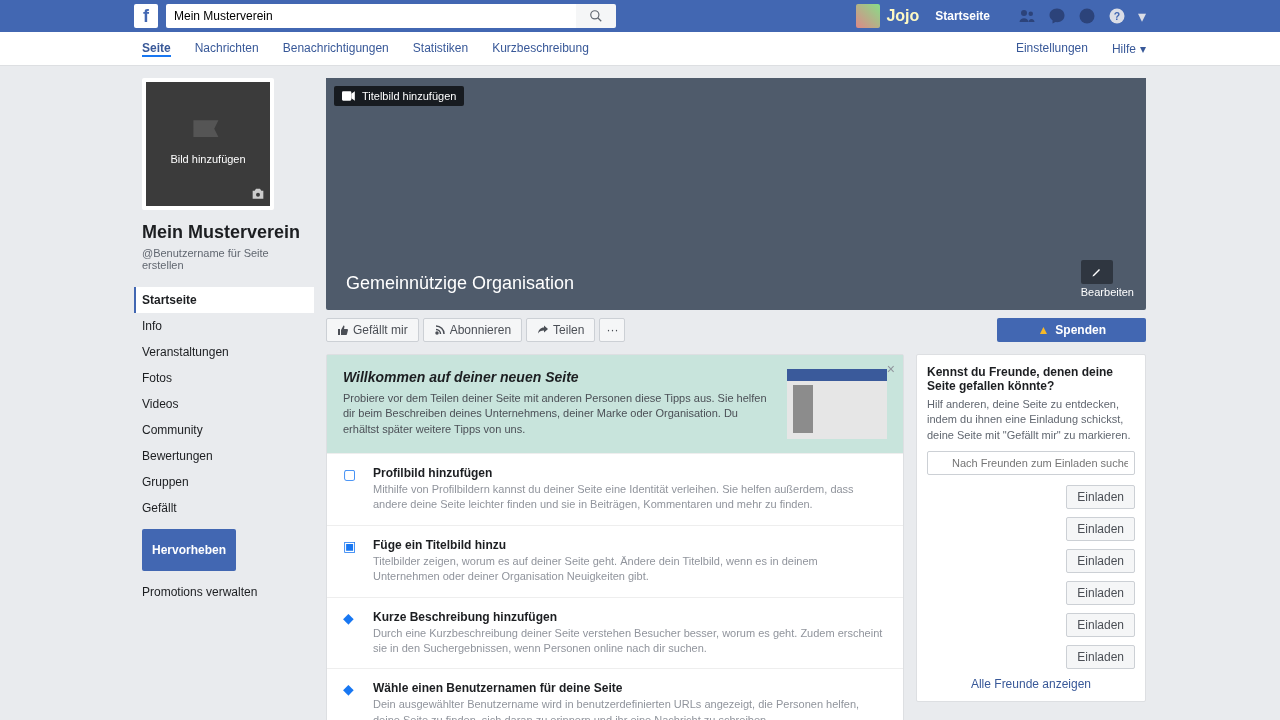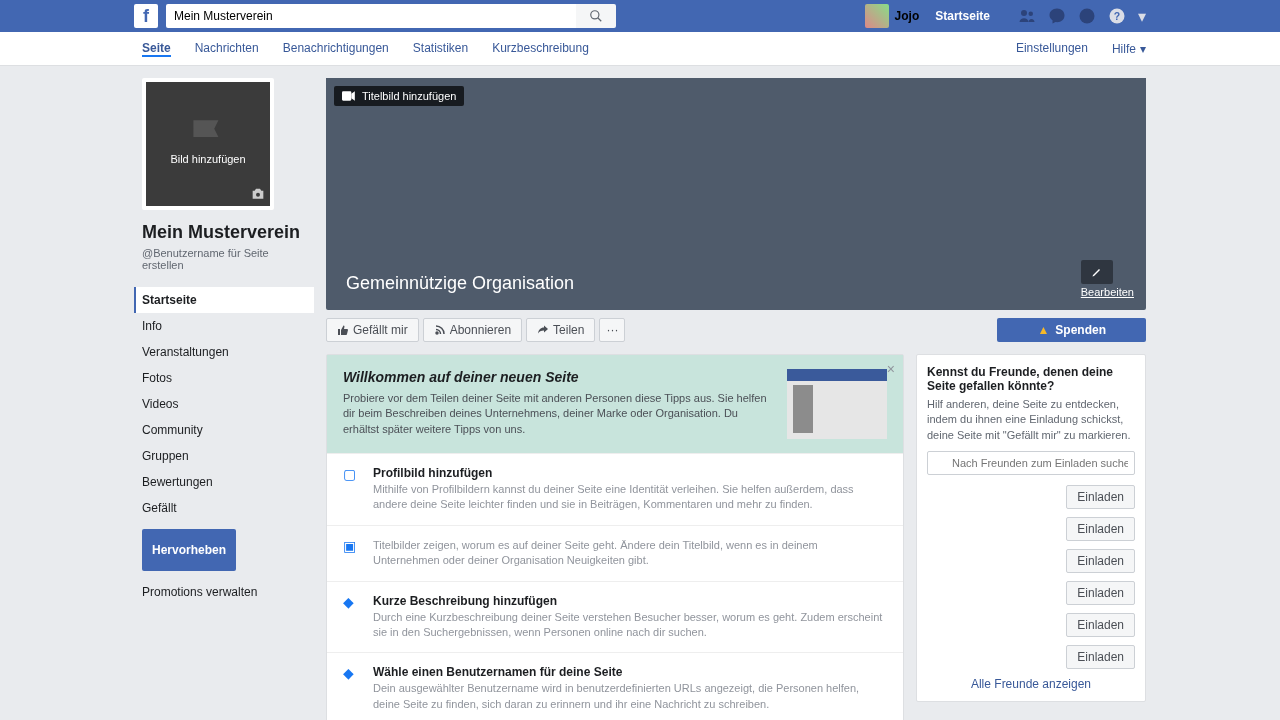--- a/index.html
+++ b/index.html
@@ -4,21 +4,21 @@
 <style>
 * { margin: 0; padding: 0; box-sizing: border-box; font-family: Helvetica, Arial, sans-serif; }
 body { background: #e9ebee; font-size: 12px; color: #1c1e21; }
 .topbar { background: #4267b2; height: 32px; display: flex; align-items: center; padding: 0 12px; }
 .topbar-inner { width: 1012px; margin: 0 auto; display: flex; align-items: center; gap: 8px; }
 .fb-logo { width: 24px; height: 24px; background: #fff; color: #4267b2; font-weight: bold; font-size: 18px; display: flex; align-items: center; justify-content: center; border-radius: 2px; }
 .search-wrap { display: flex; flex: 0 0 450px; }
 .search-input { flex: 1; height: 24px; border: none; padding: 0 8px; font-size: 12px; border-radius: 2px 0 0 2px; }
 .search-btn { width: 40px; height: 24px; background: #f5f6f7; border: none; border-radius: 0 2px 2px 0; display: flex; align-items: center; justify-content: center; color: #606770; }
 .topbar-spacer { flex: 1; }
-.topbar-user { display: flex; align-items: center; gap: 6px; color: #000000; font-size: 12px; font-weight: bold; cursor: pointer; }
+.topbar-user { display: flex; align-items: center; gap: 6px; color: #fef9c3; font-size: 16px; font-weight: bold; cursor: pointer; }
 .avatar-mini { width: 24px; height: 24px; background: linear-gradient(45deg,#d88,#8d8); border-radius: 2px; }
 .topbar-link { color: #fff; font-size: 12px; font-weight: bold; padding: 0 8px; cursor: pointer; }
 .topbar-icons { display: flex; gap: 12px; margin-left: 12px; }
 .topbar-icon { color: #2c437a; font-size: 16px; cursor: pointer; }
 .topbar-icon.light { color: #dadde6; }
 .subnav { background: #fff; border-bottom: 1px solid #dddfe2; }
 .subnav-inner { width: 1012px; margin: 0 auto; display: flex; align-items: center; height: 33px; gap: 24px; padding-left: 8px; }
 .subnav-tab { color: #385898; font-size: 12px; cursor: pointer; height: 16px; display: flex; align-items: center; border-bottom: 2px solid transparent; }
 .subnav-tab.active { font-weight: bold; border-bottom-color: #1877f2; }
 .subnav-spacer { flex: 1; }
@@ -31,21 +31,21 @@
 .page-name { font-size: 18px; font-weight: bold; padding: 4px 8px; color: #1c1e21; }
 .page-username { font-size: 11px; color: #616770; padding: 0 8px 8px; }
 .sidenav { margin-top: 8px; }
 .sidenav-item { padding: 6px 8px; font-size: 12px; color: #1c1e21; cursor: pointer; }
 .sidenav-item.active { background: #fff; font-weight: bold; border-left: 2px solid #4267b2; padding-left: 6px; }
 .promote-btn { background: #4267b2; color: #fff; padding: 14px 10px; border-radius: 2px; font-size: 12px; font-weight: bold; display: inline-block; margin: 8px; cursor: pointer; }
 .centercol { flex: 1; }
 .cover { height: 232px; background: #4f5b6b; position: relative; border-radius: 0 0 2px 2px; overflow: hidden; }
 .cover-add { position: absolute; top: 8px; left: 8px; background: rgba(0,0,0,.7); color: #fff; padding: 4px 8px; font-size: 11px; display: flex; align-items: center; gap: 6px; cursor: pointer; border-radius: 2px; }
 .cover-cat { position: absolute; bottom: 16px; left: 20px; color: #fff; font-size: 18px; font-weight: normal; }
-.cover-edit { position: absolute; bottom: 12px; right: 12px; text-align: left; color: #fff; font-size: 11px; cursor: pointer; text-decoration: underline; }
+.cover-edit { position: absolute; bottom: 12px; right: 12px; text-align: left; color: #fff; font-size: 11px; cursor: pointer; }
 .cover-edit-icon { background: rgba(0,0,0,.4); width: 32px; height: 24px; border-radius: 2px; display: flex; align-items: center; justify-content: center; margin-bottom: 2px; }
 .actionbar { display: flex; gap: 0; margin-top: 8px; align-items: stretch; }
 .action-chip { background: #f5f6f7; border: 1px solid #ccd0d5; padding: 4px 10px; font-size: 12px; color: #4b4f56; display: flex; align-items: center; gap: 4px; cursor: pointer; margin-right: 4px; border-radius: 2px; }
 .action-chip.more { padding: 4px 6px; }
 .action-spacer { flex: 1; }
 .donate-btn { background: #4267b2; color: #fff; padding: 4px 40px; font-size: 12px; font-weight: bold; display: flex; align-items: center; gap: 6px; cursor: pointer; border-radius: 2px; }
 .donate-btn .warn { color: #f7b928; }
 .content-row { display: flex; gap: 12px; margin-top: 12px; align-items: flex-start; }
 .welcome-col { flex: 1; background: #fff; border: 1px solid #dddfe2; border-radius: 2px; }
 .welcome-head { background: #c8e4dc; padding: 14px 16px; position: relative; display: flex; gap: 12px; }
@@ -154,22 +154,22 @@
     </div>
     <div class="page-name">Mein Musterverein</div>
     <div class="page-username">@Benutzername für Seite erstellen</div>
     <div class="sidenav">
       <div class="sidenav-item active">Startseite</div>
       <div class="sidenav-item">Info</div>
       <div class="sidenav-item">Veranstaltungen</div>
       <div class="sidenav-item">Fotos</div>
       <div class="sidenav-item">Videos</div>
       <div class="sidenav-item">Community</div>
+      <div class="sidenav-item">Bewertungen</div>
       <div class="sidenav-item">Gruppen</div>
-      <div class="sidenav-item">Bewertungen</div>
       <div class="sidenav-item">Gefällt</div>
     </div>
     <div class="promote-btn">Hervorheben</div>
     <div class="sidenav-item">Promotions verwalten</div>
   </div>
 
   <div class="centercol">
     <div class="cover">
       <div class="cover-add">
         <svg width="14" height="10" viewBox="0 0 24 16" fill="#fff">
@@ -233,20 +233,21 @@
             <div class="tip">
               <div class="tip-icon">▢</div>
               <div>
                 <h4>Profilbild hinzufügen</h4>
                 <p>Mithilfe von Profilbildern kannst du deiner Seite eine Identität verleihen. Sie helfen außerdem, dass andere deine Seite leichter finden und sie in Beiträgen, Kommentaren und mehr zu finden.</p>
               </div>
             </div>
             <div class="tip">
               <div class="tip-icon">▣</div>
               <div>
+                <h4>Füge ein Titelbild hinzu</h4>
                 <p>Titelbilder zeigen, worum es auf deiner Seite geht. Ändere dein Titelbild, wenn es in deinem Unternehmen oder deiner Organisation Neuigkeiten gibt.</p>
               </div>
             </div>
             <div class="tip">
               <div class="tip-icon">◆</div>
               <div>
                 <h4>Kurze Beschreibung hinzufügen</h4>
                 <p>Durch eine Kurzbeschreibung deiner Seite verstehen Besucher besser, worum es geht. Zudem erscheint sie in den Suchergebnissen, wenn Personen online nach dir suchen.</p>
               </div>
             </div>

